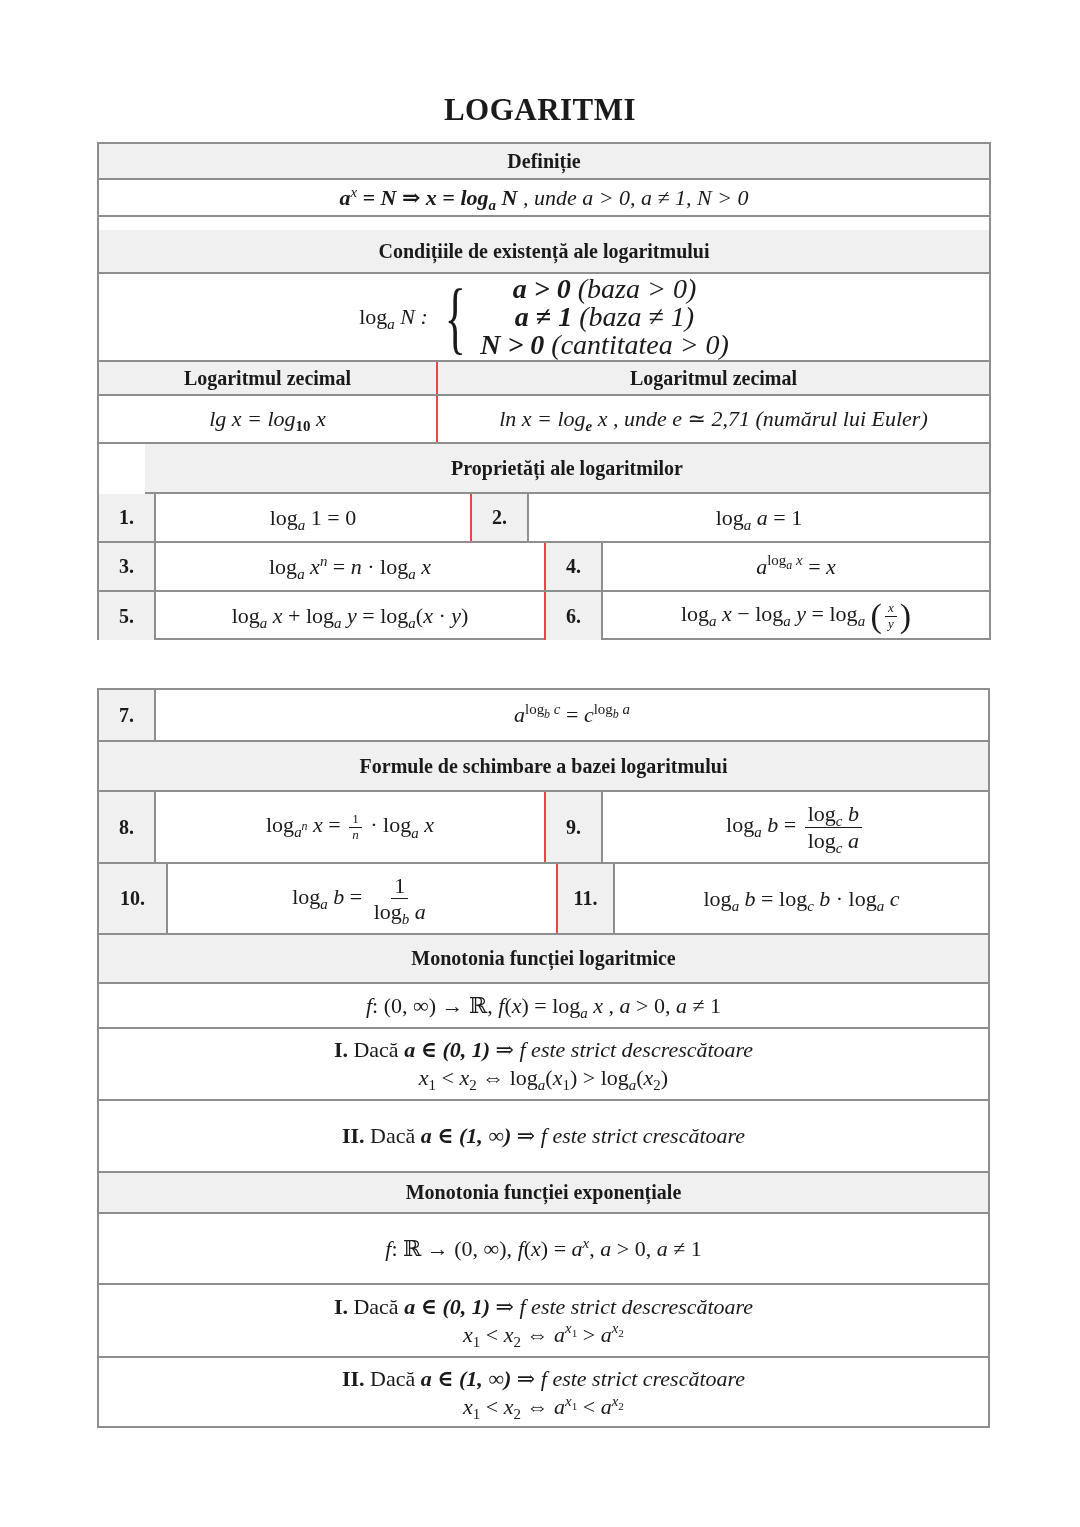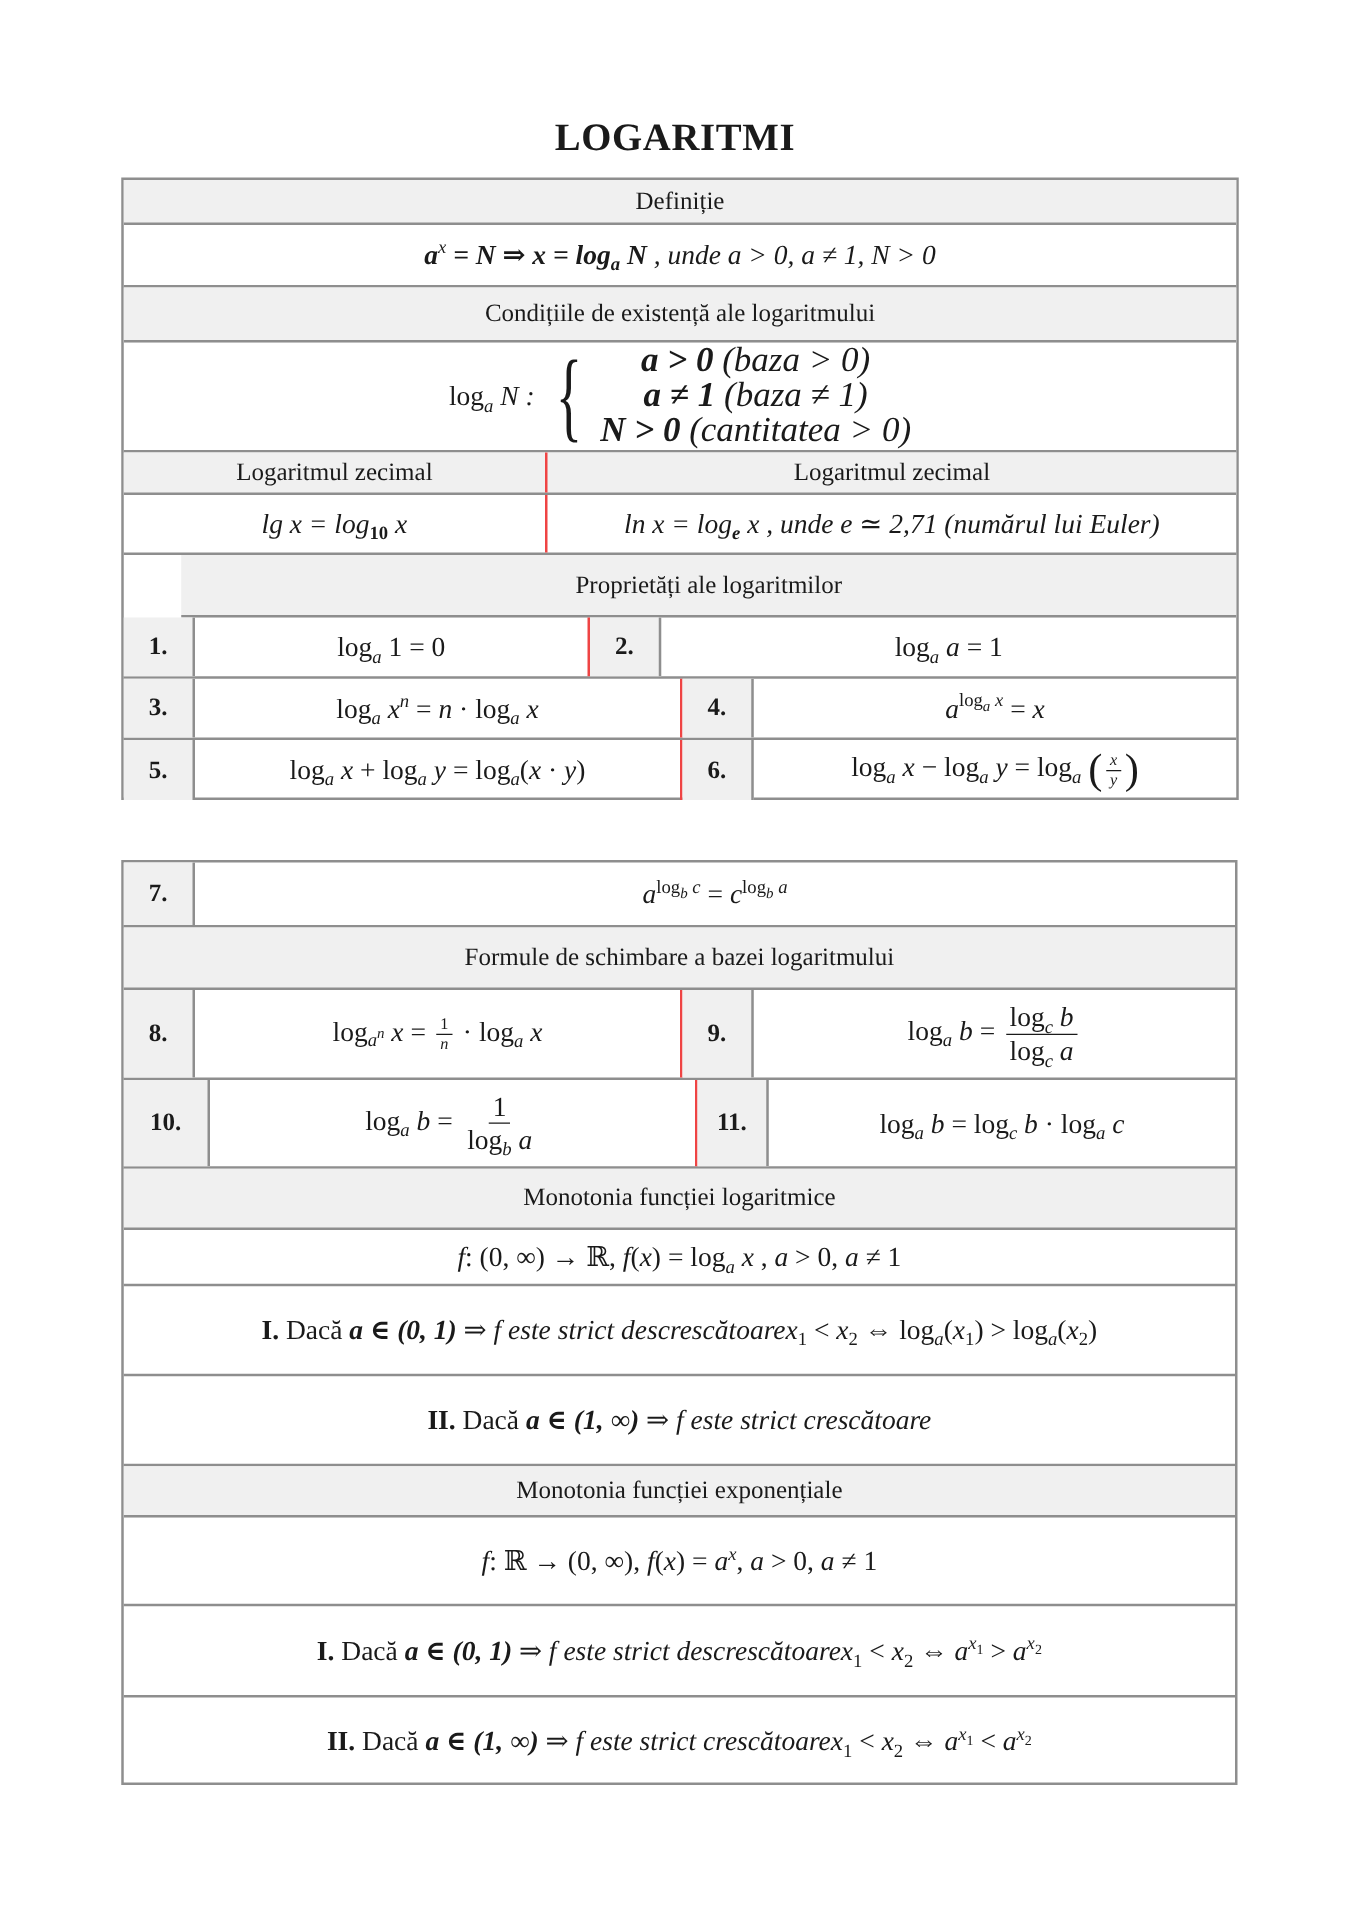--- a/index.html
+++ b/index.html
@@ -7,53 +7,53 @@
            font-family: "Liberation Serif", "DejaVu Serif", serif; color: #1a1a1a; }
     .title { position: absolute; top: 92px; left: 0; width: 1080px; text-align: center;
              font-weight: bold; font-size: 31px; letter-spacing: 0.5px; }
     .tbl { position: absolute; left: 97px; border: 2px solid #8e8e8e; box-sizing: border-box; }
     .row { position: absolute; left: 0; right: 0; box-sizing: border-box;
            border-bottom: 2px solid #8e8e8e; display: flex; align-items: stretch; }
     .row.last { border-bottom: none; }
     .hdr { background: #f0f0f0; }
     .cell { display: flex; align-items: center; justify-content: center; box-sizing: border-box;
             text-align: center; font-size: 21px; }
-    .hcell { font-weight: normal; font-size: 20px; }
+    .hcell { font-weight: bold; font-size: 20px; }
     .num { background: #f0f0f0; font-weight: bold; font-size: 20px; border-right: 2px solid #8e8e8e; }
     .vsep { border-right: 2px solid #ef4444; }
     .m { font-family: "Liberation Serif", "DejaVu Serif", serif; font-size: 22px; }
     i, .it { font-style: italic; }
     b { font-weight: bold; }
     sub, sup { font-size: 0.68em; line-height: 0; }
     sub { vertical-align: -0.35em; }
     sup { vertical-align: 0.55em; }
     .frac { display: inline-flex; flex-direction: column; align-items: center; vertical-align: middle;
             margin: 0 3px; }
     .frac .n { border-bottom: 1.5px solid #1a1a1a; padding: 0 3px; line-height: 1.15; }
     .frac .d { padding: 0 3px; line-height: 1.15; }
     .frac.small { font-size: 13px; }
     .frac.small .n { border-bottom-width: 1px; }
     .paren { font-size: 34px; line-height: 1; vertical-align: middle; font-weight: 300; }
     .brace-wrap { display: inline-flex; align-items: center; }
     .brace { font-size: 80px; line-height: 0.9; font-weight: 100; margin: 0 6px 0 8px; transform: scaleX(0.55); display: inline-block; }
     .cond-lines { display: flex; flex-direction: column; align-items: center; line-height: 28px; font-size: 28px; }
-    .two-line { display: flex; align-items: center; line-height: 28px; }
+    .two-line { display: flex; flex-direction: column; align-items: center; line-height: 28px; }
   </style>
 </head>
 <body>
 
 <div class="title">LOGARITMI</div>
 
 <div class="tbl" style="top:142px; width:894px; height:498px;">
 
   <div class="row hdr" style="top:0; height:36px;">
     <div class="cell hcell" style="flex:1">Definiție</div>
   </div>
 
-  <div class="row" style="top:36px; height:50px;">
+  <div class="row" style="top:36px; height:37px;">
     <div class="cell m" style="flex:1">
       <span><b class="it">a</b><sup class="it">x</sup><b class="it"> = N ⇒ x = log</b><sub><b class="it">a</b></sub><b class="it"> N</b><span class="it"> , unde a &gt; 0, a ≠ 1, N &gt; 0</span></span>
     </div>
   </div>
 
   <div class="row hdr" style="top:86px; height:44px;">
     <div class="cell hcell" style="flex:1">Condițiile de existență ale logaritmului</div>
   </div>
 
   <div class="row" style="top:130px; height:88px;">

